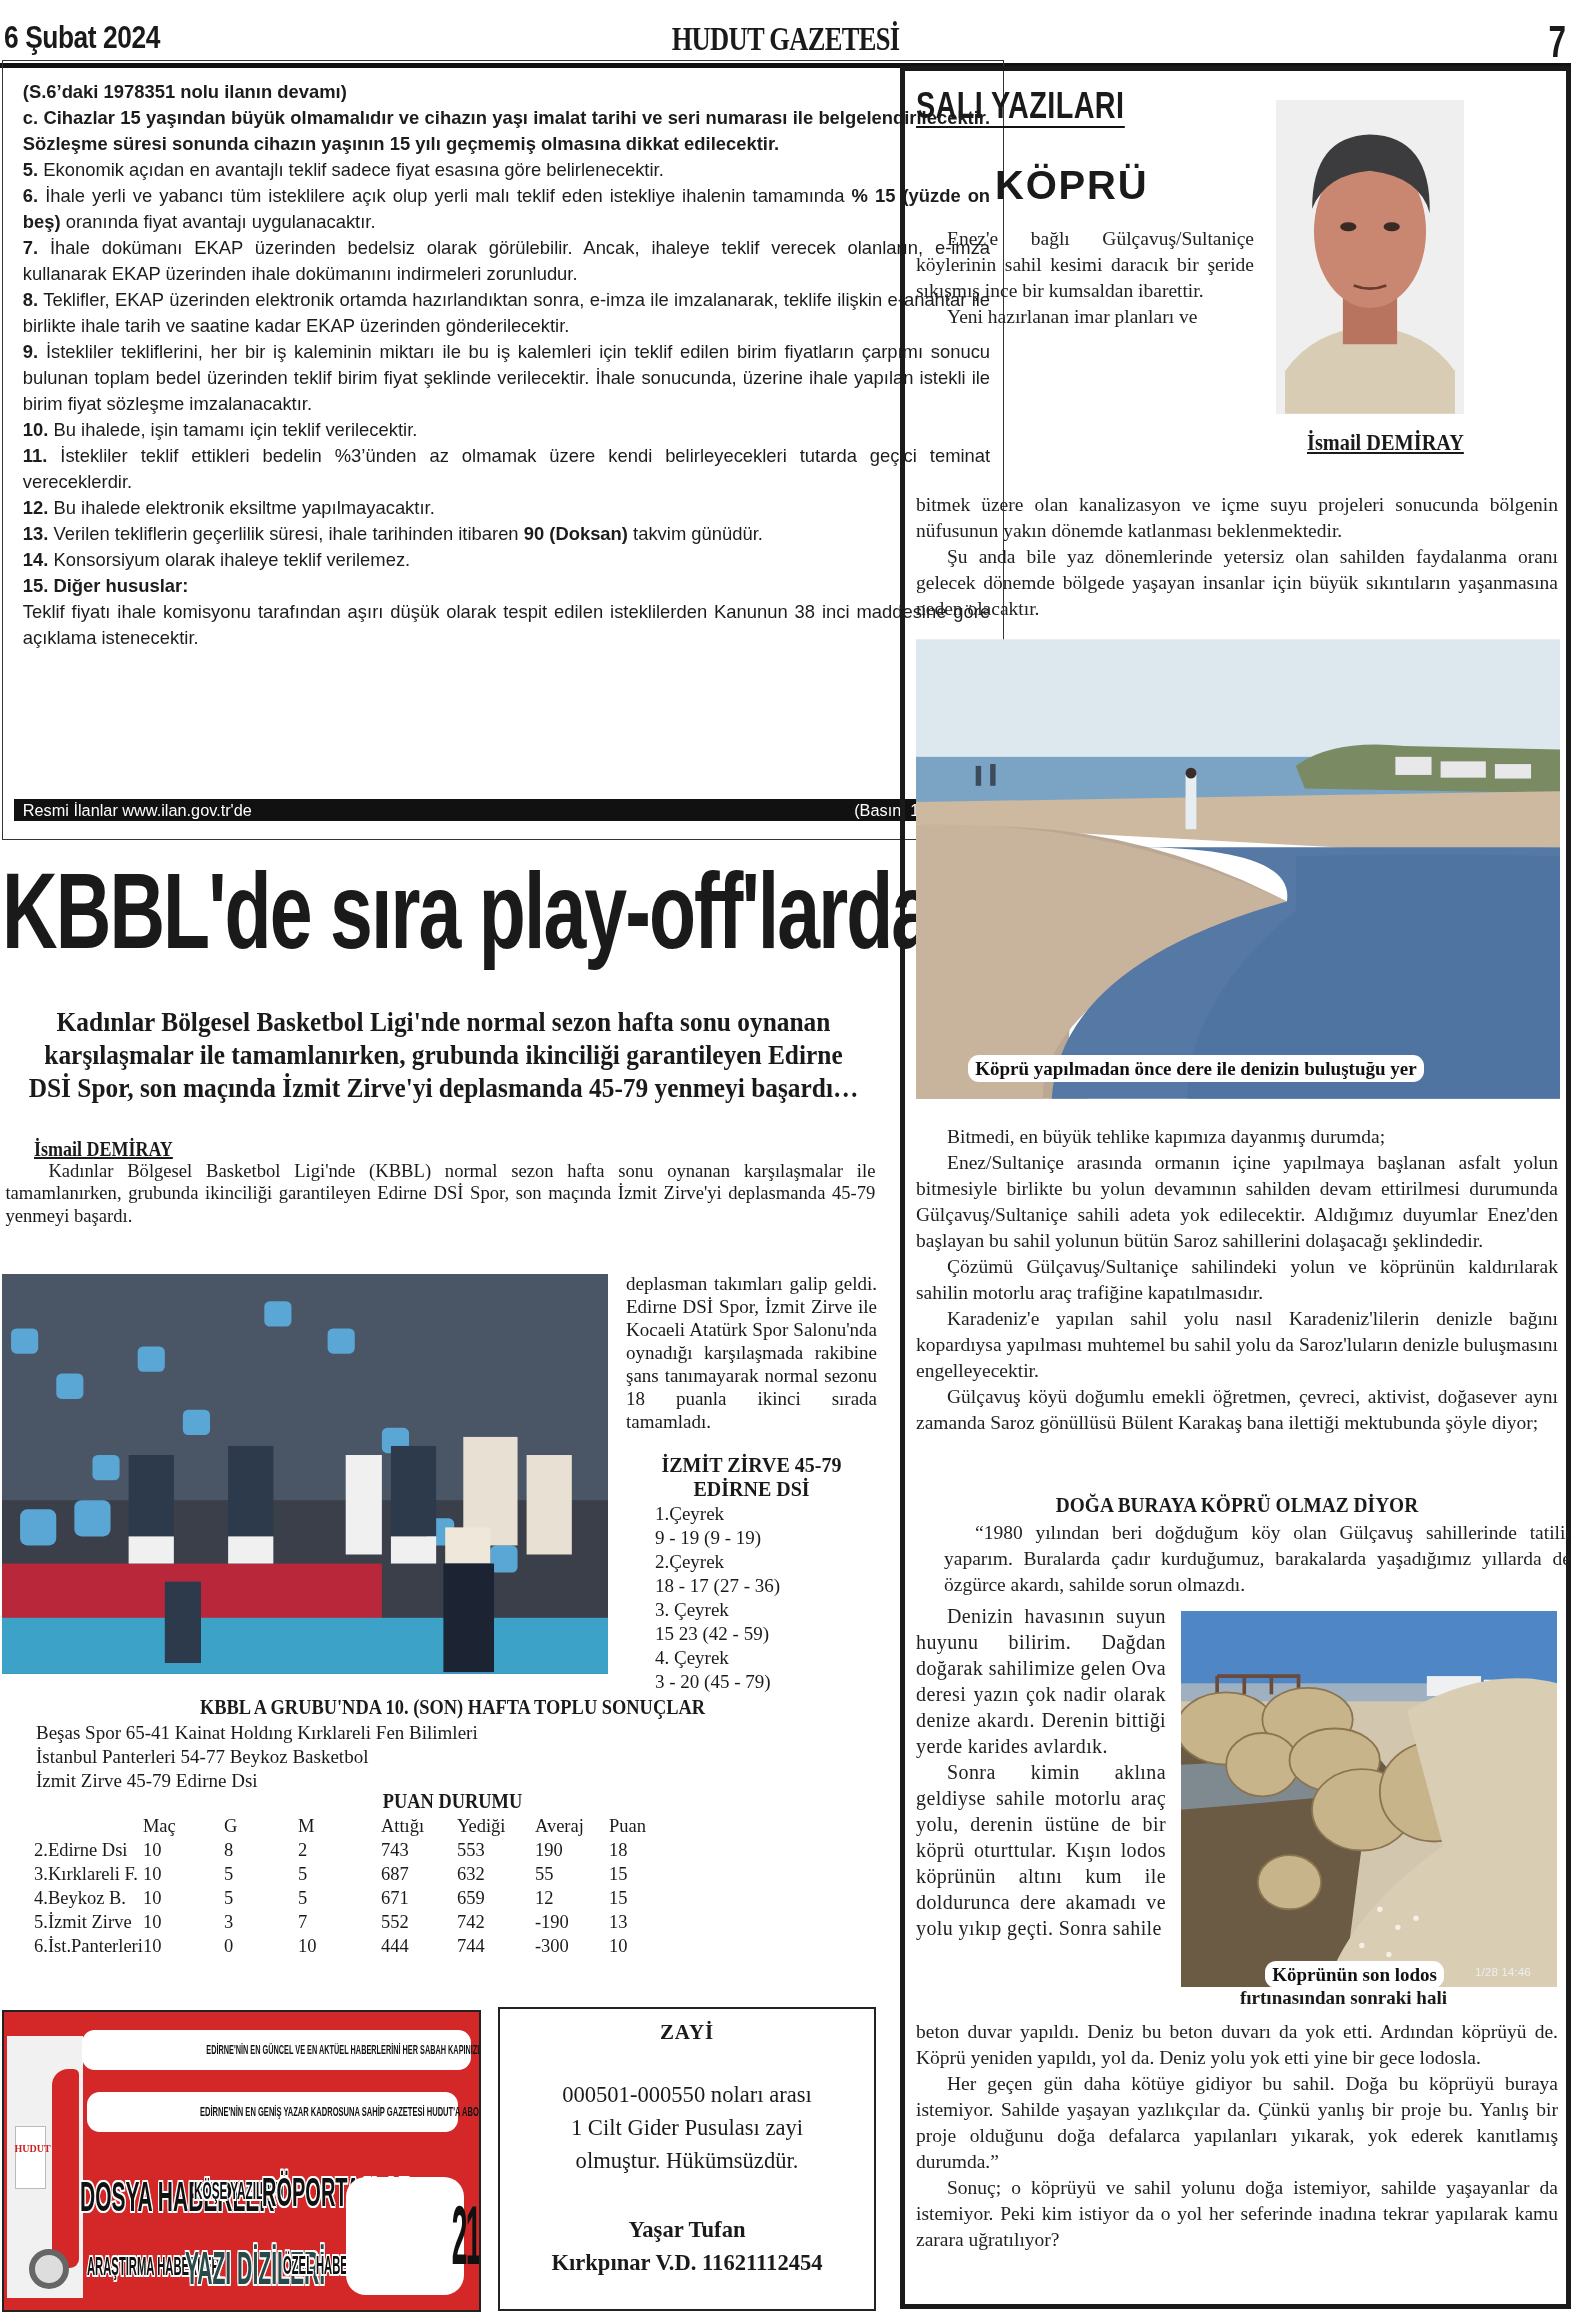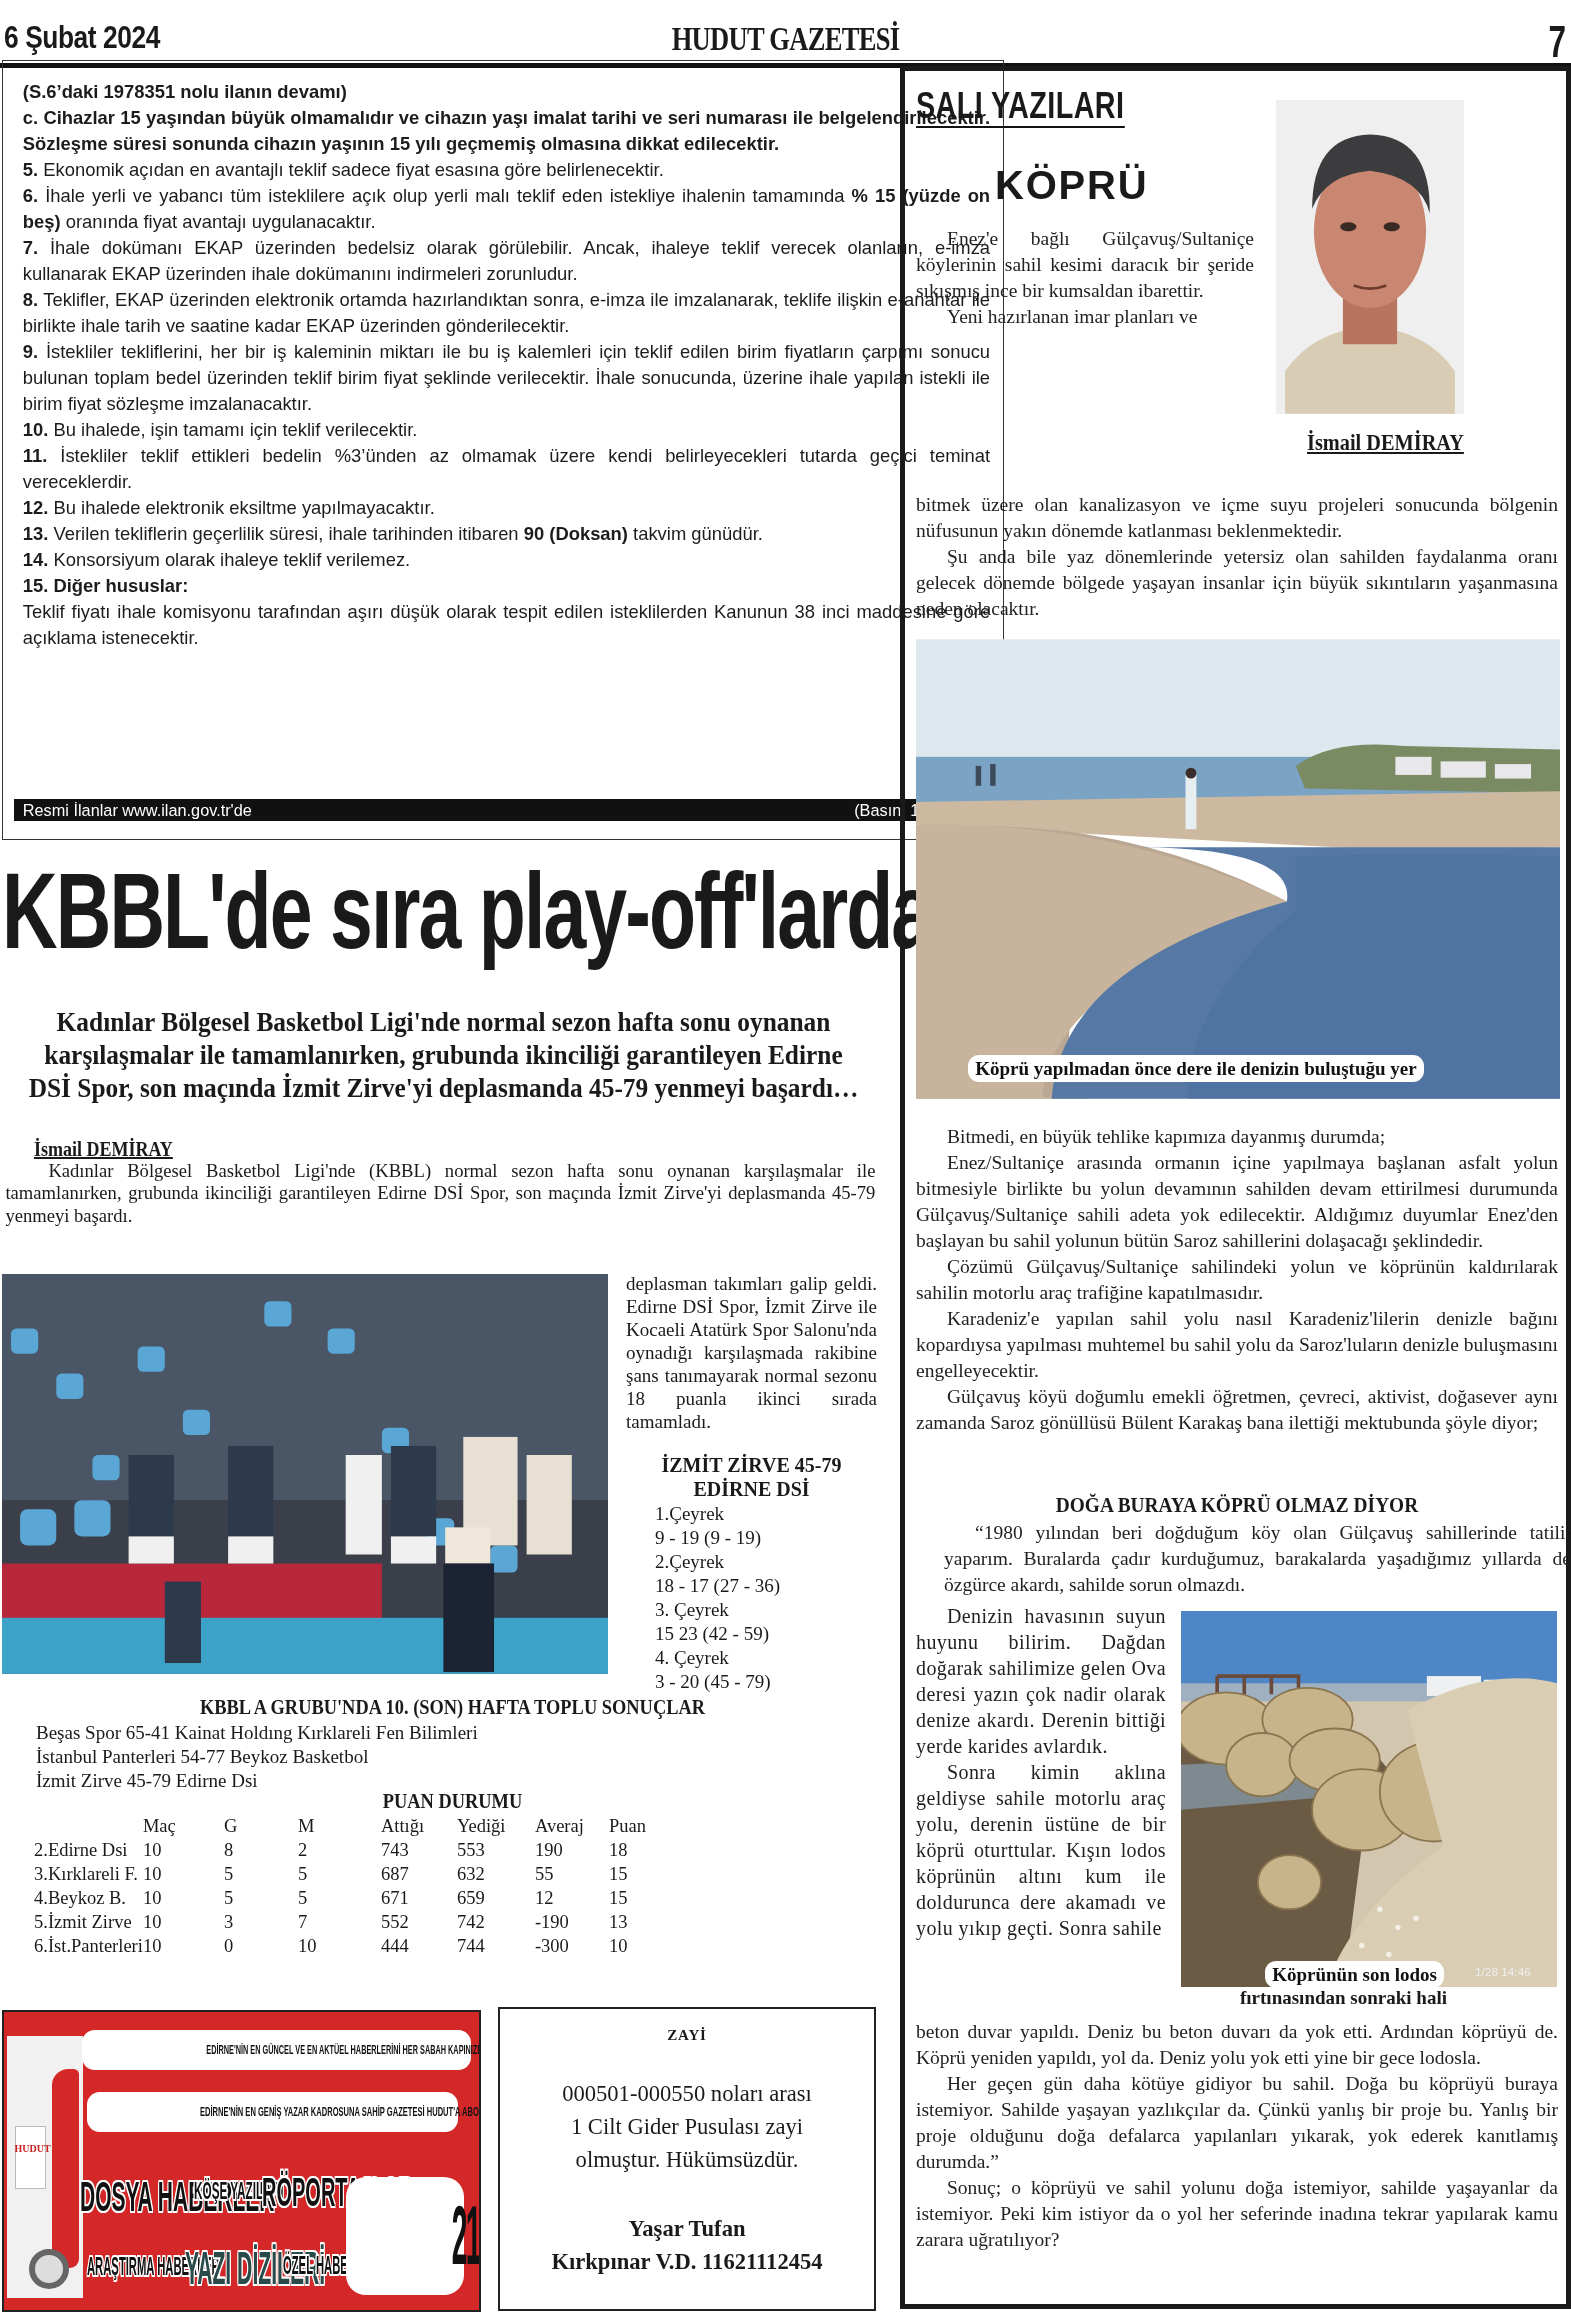--- a/index.html
+++ b/index.html
@@ -57,21 +57,21 @@
   .ad-kose { left: 190px; top: 166px; font-size: 23.5px; transform: scaleX(0.5); }
   .ad-roport { left: 258px; top: 158px; font-size: 40px; transform: scaleX(0.5); }
   .ad-arast { left: 83px; top: 240px; font-size: 25px; transform: scaleX(0.45); }
   .ad-yazi { left: 181px; top: 228px; font-size: 47px; transform: scaleX(0.45); color: #2a4a4a; }
   .ad-ozel { left: 279px; top: 239px; font-size: 25px; transform: scaleX(0.45); }
   .ad-phone { position: absolute; left: 342px; top: 165px; width: 118px; height: 118px; background: #fff; border-radius: 20px; color: #111; font-weight: bold; font-size: 83px; line-height: 118px; text-align: center; letter-spacing: -5.4px; }
   .ad-phone span { display: inline-block; transform: scaleX(0.34); transform-origin: center; white-space: nowrap; }
 
   
   .zayi { position: absolute; left: 498px; top: 2007px; width: 378px; height: 304px; border: 2.7px solid #222; text-align: center; font-family: "Liberation Serif", serif; }
-  .zayi-title { margin-top: 18px; font-weight: bold; font-size: 15px; letter-spacing: 0.9px; }
+  .zayi-title { margin-top: 11px; font-weight: bold; font-size: 21px; letter-spacing: 0.9px; }
   .zayi-body { margin-top: 33px; font-size: 22.6px; line-height: 33px; }
   .zayi-name { margin-top: 36px; font-weight: bold; font-size: 22.6px; line-height: 33px; }
 
   
   .right-frame { position: absolute; left: 900px; top: 66px; width: 671px; height: 2243px; border: 5.4px solid #1a1a1a; border-top-width: 5.4px; }
   .salı { position: absolute; left: 916px; top: 86px; font-family: "Liberation Sans", sans-serif; font-weight: bold; font-size: 36px; transform: scaleX(0.8); transform-origin: left top; letter-spacing: 0.5px; border-bottom: 2.7px solid #111; line-height: 40px; }
   .kopru { position: absolute; left: 995px; top: 163px; font-family: "Liberation Sans", sans-serif; font-weight: bold; font-size: 40px; letter-spacing: 1.8px; }
   .portrait { position: absolute; left: 1276px; top: 100px; width: 188px; height: 314px; background: linear-gradient(#f3f3f3, #eaeaea); overflow: hidden; }
   .author-cap { position: absolute; left: 1307px; top: 430px; font-weight: bold; font-size: 22.6px; text-decoration: underline; transform: scaleX(0.9); transform-origin: left top; }
   .col-text { position: absolute; font-size: 19.5px; line-height: 26px; text-align: justify; color: #222; }

